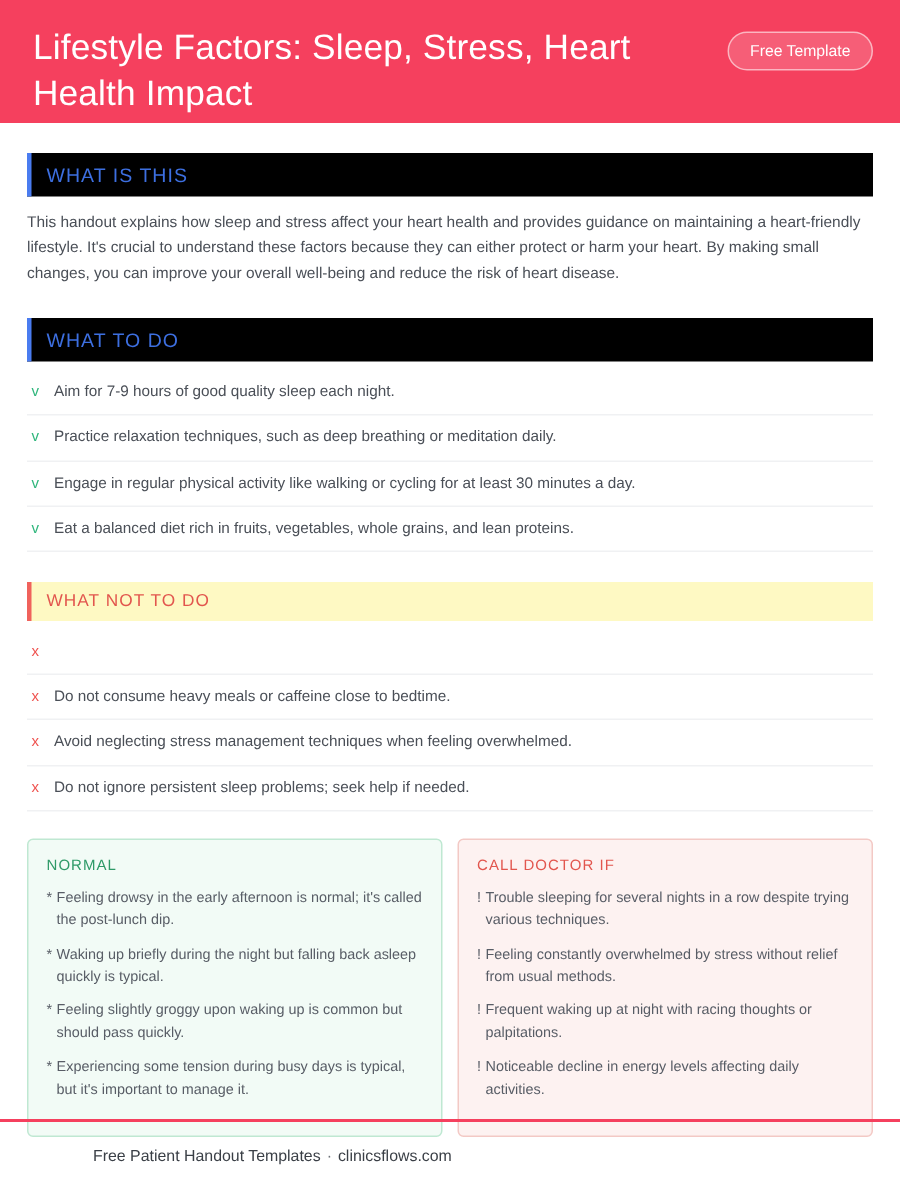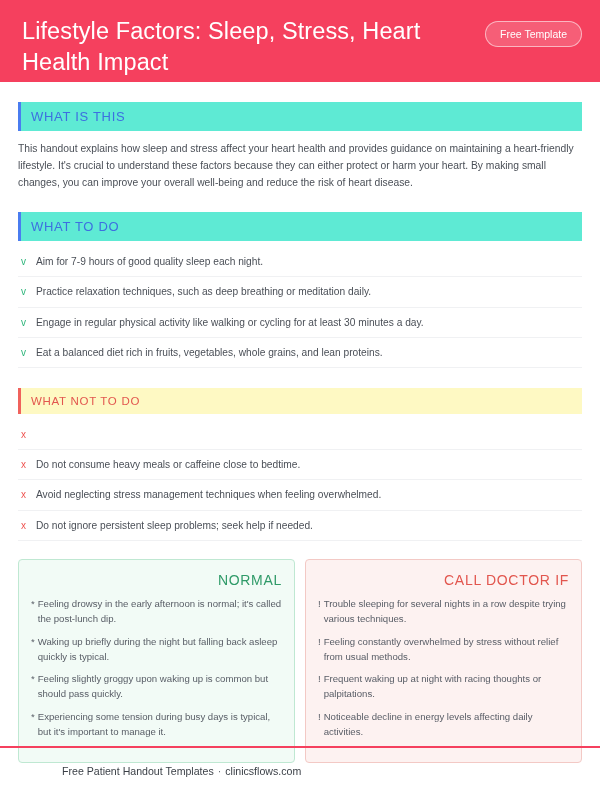--- a/index.html
+++ b/index.html
@@ -59,21 +59,21 @@
     padding: 7px 0 7px 13px;
     font-size: 13px;
     letter-spacing: 0.7px;
     position: relative;
   }
   .sec-head .bar {
     position: absolute;
     left: 0; top: 0; bottom: 0;
     width: 3px;
   }
-  .sec-head.blue { background: #5eead4; color: #3d6fe0; }
+  .sec-head.blue { background: #000000; color: #3d6fe0; }
   .sec-head.blue .bar { background: #4a7cf0; }
   .sec-head.red  { background: #fef9c3; color: #e2564e; font-size: 11.5px; }
   .sec-head.red .bar { background: #f0625c; }
 
   
   .para {
     margin-top: 10px;
     font-size: 10.3px;
     line-height: 1.65;
     color: #4a4f57;
@@ -111,24 +111,23 @@
   }
   .box {
     flex: 1 1 0;
     border-radius: 4px;
     padding: 12px 12px 14px 12px;
     min-height: 148px;
   }
   .box.green { background: #f2fbf6; border: 1px solid #bfe8d2; }
   .box.pink  { background: #fdf2f1; border: 1px solid #f3c9c5; }
   .box-title {
-    font-size: 14px;
+    font-size: 10px;
     letter-spacing: 0.7px;
     margin-bottom: 9px;
-    text-align: right;
   }
   .box.green .box-title { color: #2f9a68; }
   .box.pink  .box-title { color: #e2564e; }
   .box-item {
     font-size: 9.6px;
     line-height: 1.55;
     color: #585d66;
     margin-bottom: 8px;
     display: flex;
     gap: 3px;

